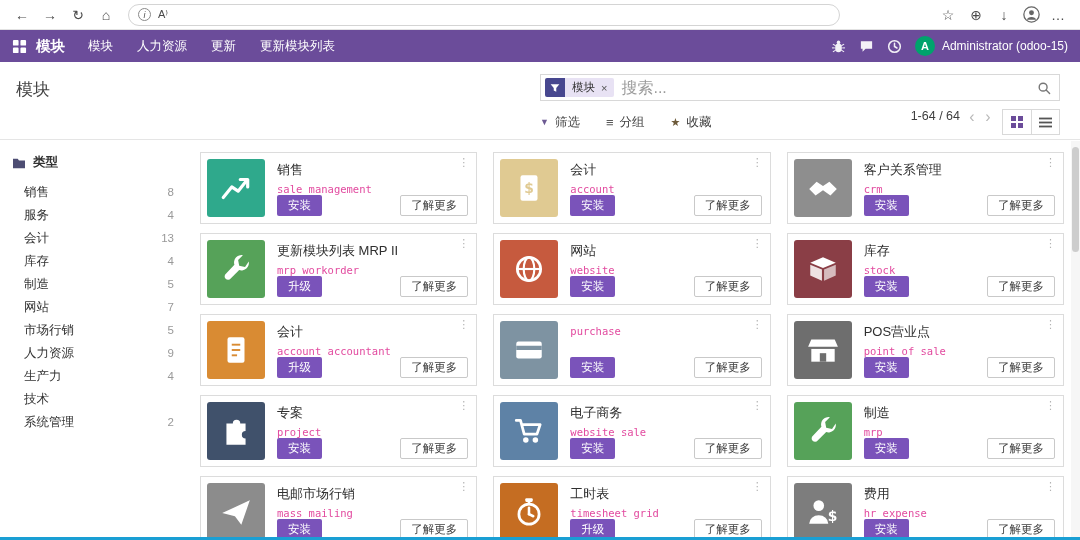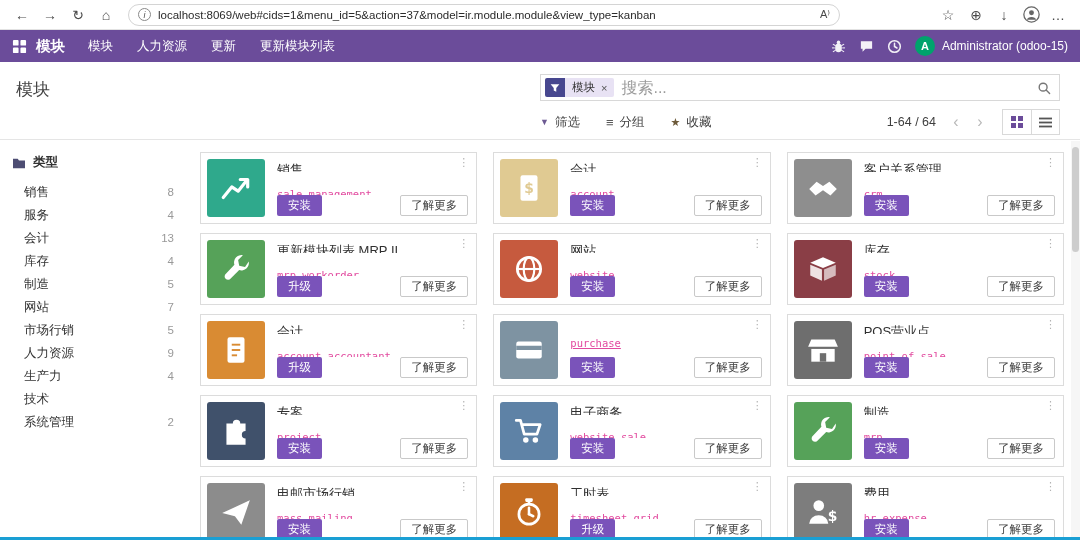--- a/index.html
+++ b/index.html
@@ -38,21 +38,21 @@
   .facet-x { cursor:pointer; color:#555; font-size:11px; }
   .search-input { flex:1; border:none; outline:none; font-size:16px; color:#333; font-family:inherit; background:transparent; min-width:0; }
   .search-input::placeholder { color:#9b9b9b; }
   .mag { display:flex; cursor:pointer; flex-shrink:0; }
 
   .controls { position:absolute; left:540px; right:20px; top:47px; display:flex; align-items:center; }
   .cbtn { display:flex; align-items:center; gap:6px; font-size:12.5px; color:#3f3f3f; margin-right:26px; cursor:pointer; }
   .g-filter { color:#6d5a93; font-size:9px; }
   .g-group { color:#5a5a5a; font-size:13px; }
   .g-star { color:#6d5a3a; font-size:11px; }
-  .pager-zone { margin-left:auto; display:flex; align-items:center; gap:8px; }
+  .pager-zone { margin-left:auto; display:flex; align-items:flex-start; gap:0; }
   .pager-text { font-size:12.5px; color:#3f3f3f; margin-right:4px; }
   .pg-arrow { color:#b9b9b9; font-size:16px; width:16px; text-align:center; cursor:pointer; line-height:16px; }
   .view-switch { display:flex; border:1px solid #d9d9d9; margin-left:6px; }
   .vbtn { width:28px; height:24px; display:flex; align-items:center; justify-content:center; cursor:pointer; background:#fff; }
   .vbtn + .vbtn { border-left:1px solid #d9d9d9; }
 
   
   .main { display:flex; height:400px; }
   .sidebar { width:190px; flex-shrink:0; padding-top:14px; }
   .side-title { display:flex; align-items:center; gap:7px; padding:0 0 10px 12px; font-size:12.5px; font-weight:bold; color:#333; }
@@ -60,21 +60,21 @@
   .side-item.active { background:var(--active-bg,#cfe3f6); }
   .side-count { color:#999; font-size:11.5px; }
 
   .content { flex:1; padding:12px 16px 0 10px; overflow:hidden; }
   .kgrid { display:grid; grid-template-columns:repeat(3,1fr); gap:9px 16px; }
   .kcard { position:relative; height:72px; border:1px solid #dcdcdc; background:#fff; display:flex; padding:6px 8px 7px 6px; }
   .kicon { width:58px; height:58px; border-radius:3px; display:flex; align-items:center; justify-content:center; flex-shrink:0; align-self:center; }
   .kicon svg { width:34px; height:34px; }
   .kbody { flex:1; display:flex; flex-direction:column; padding-left:12px; min-width:0; }
   .ktitle { font-size:13px; color:#2f2f2f; margin-top:2px; white-space:nowrap; overflow:hidden; }
-  .ktech { font-size:10.5px; font-family:"DejaVu Sans Mono","Liberation Mono",monospace; color:var(--tech,#e24a9f); margin-top:16px; white-space:nowrap; overflow:hidden;text-decoration:underline; }
+  .ktech { font-size:10.5px; font-family:"DejaVu Sans Mono","Liberation Mono",monospace; color:var(--tech,#e24a9f); margin-top:4px; white-space:nowrap; overflow:hidden; }
   .kacts { margin-top:auto; display:flex; justify-content:space-between; align-items:flex-start; }
   .btn-install { background:var(--btn,#7a53ba); color:#fff; border:none; font-size:11.5px; padding:3px 11px; border-radius:2px; cursor:pointer; font-family:inherit; }
   .btn-more { background:#fff; border:1px solid #c9c9c9; color:#3f3f3f; font-size:11.5px; padding:2px 10px; border-radius:2px; cursor:pointer; font-family:inherit; }
   .kebab { position:absolute; top:3px; right:7px; color:#b3b3b3; font-size:11px; cursor:pointer; }
 
   .scrollbar { position:absolute; top:141px; right:0; bottom:3px; width:9px; background:#f6f6f6; }
   .scroll-thumb { position:absolute; top:6px; left:1px; right:1px; height:105px; background:#cdcdcd; border-radius:4px; cursor:pointer; }
   .bottom-edge { position:absolute; left:0; right:0; bottom:0; height:3px; background:#1a9fd4; }
 </style>
 </head>
@@ -82,21 +82,20 @@
 
 <div class="screen">
 
   <div class="browser-bar">
     <span class="bicon">←</span>
     <span class="bicon">→</span>
     <span class="bicon">↻</span>
     <span class="bicon">⌂</span>
     <div class="address-bar">
       <span class="info-icon">i</span>
-      <span class="url-text">localhost:8069/web#cids=1&amp;menu_id=5&amp;action=37&amp;model=ir.module.module&amp;view_type=kanban</span>
       <span class="read-aloud">A⁾</span>
     </div>
     <div class="browser-right">
       <span class="bicon">☆</span>
       <span class="bicon">⊕</span>
       <span class="bicon">↓</span>
       <span class="profile-btn">
         <svg width="17" height="17" viewBox="0 0 16 16">
             <circle cx="8" cy="8" r="7.2" fill="none" stroke="#666" stroke-width="1.2"></circle>
             <circle cx="8" cy="6.4" r="2.3" fill="#666"></circle>

